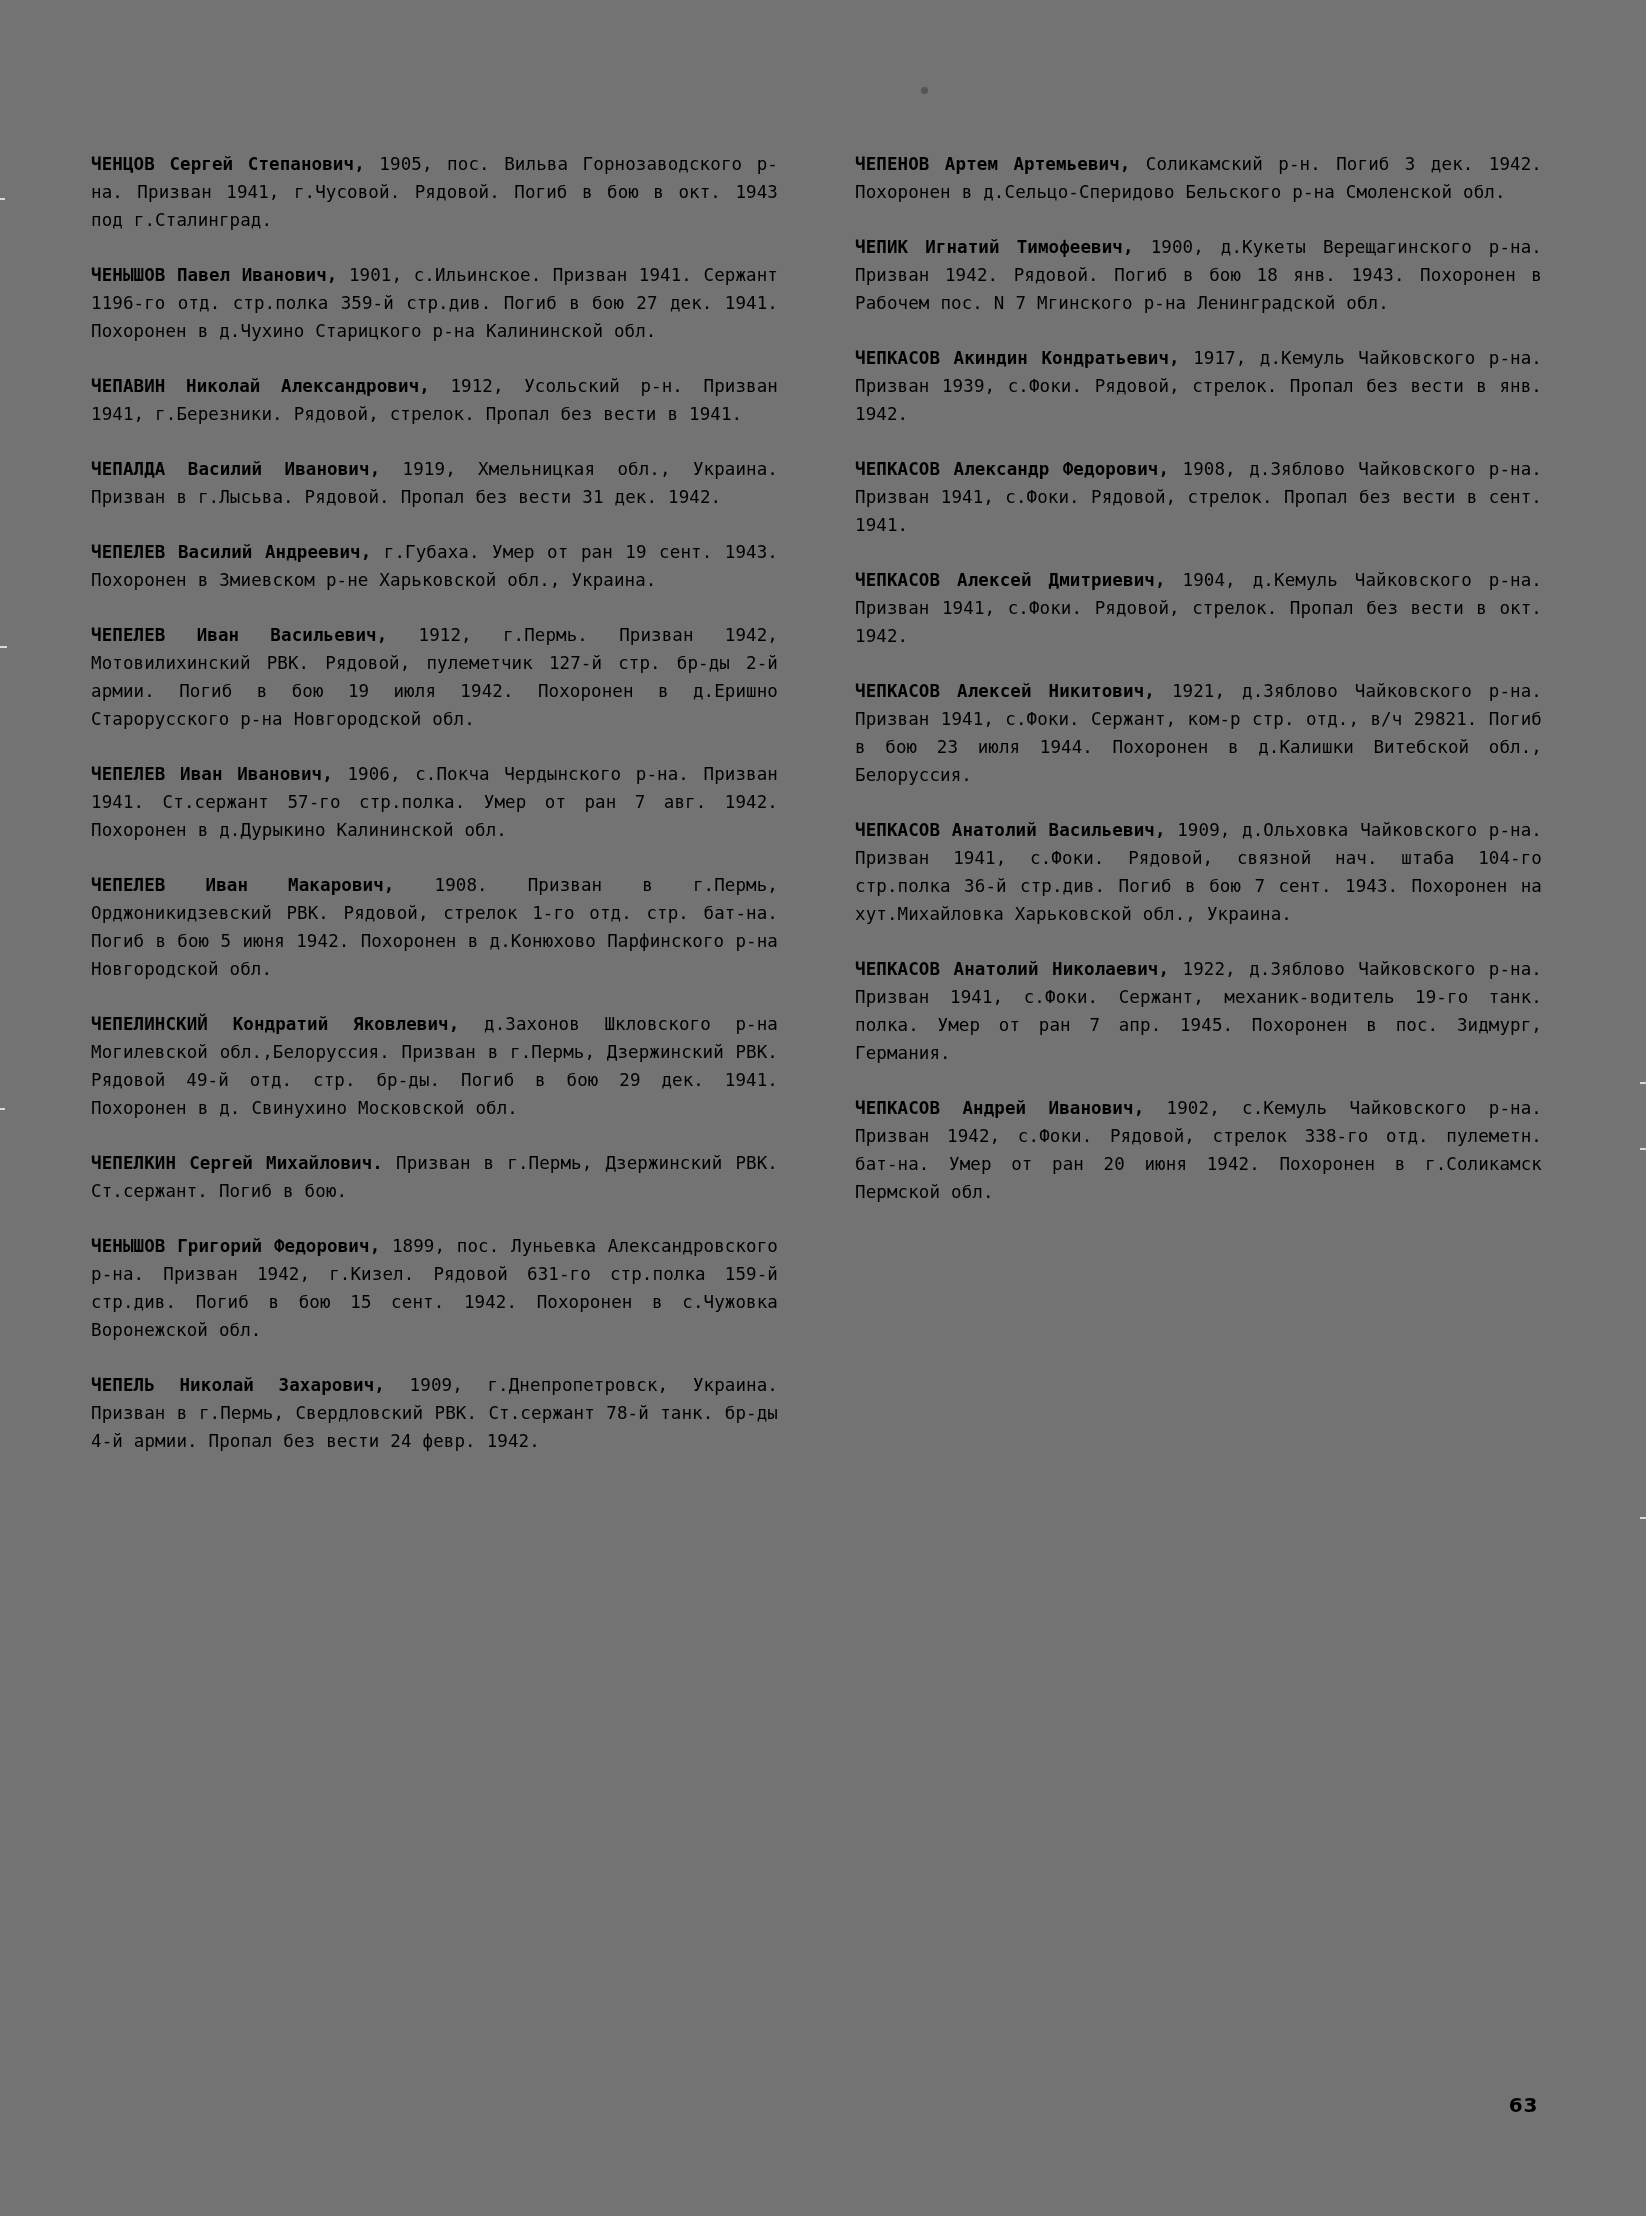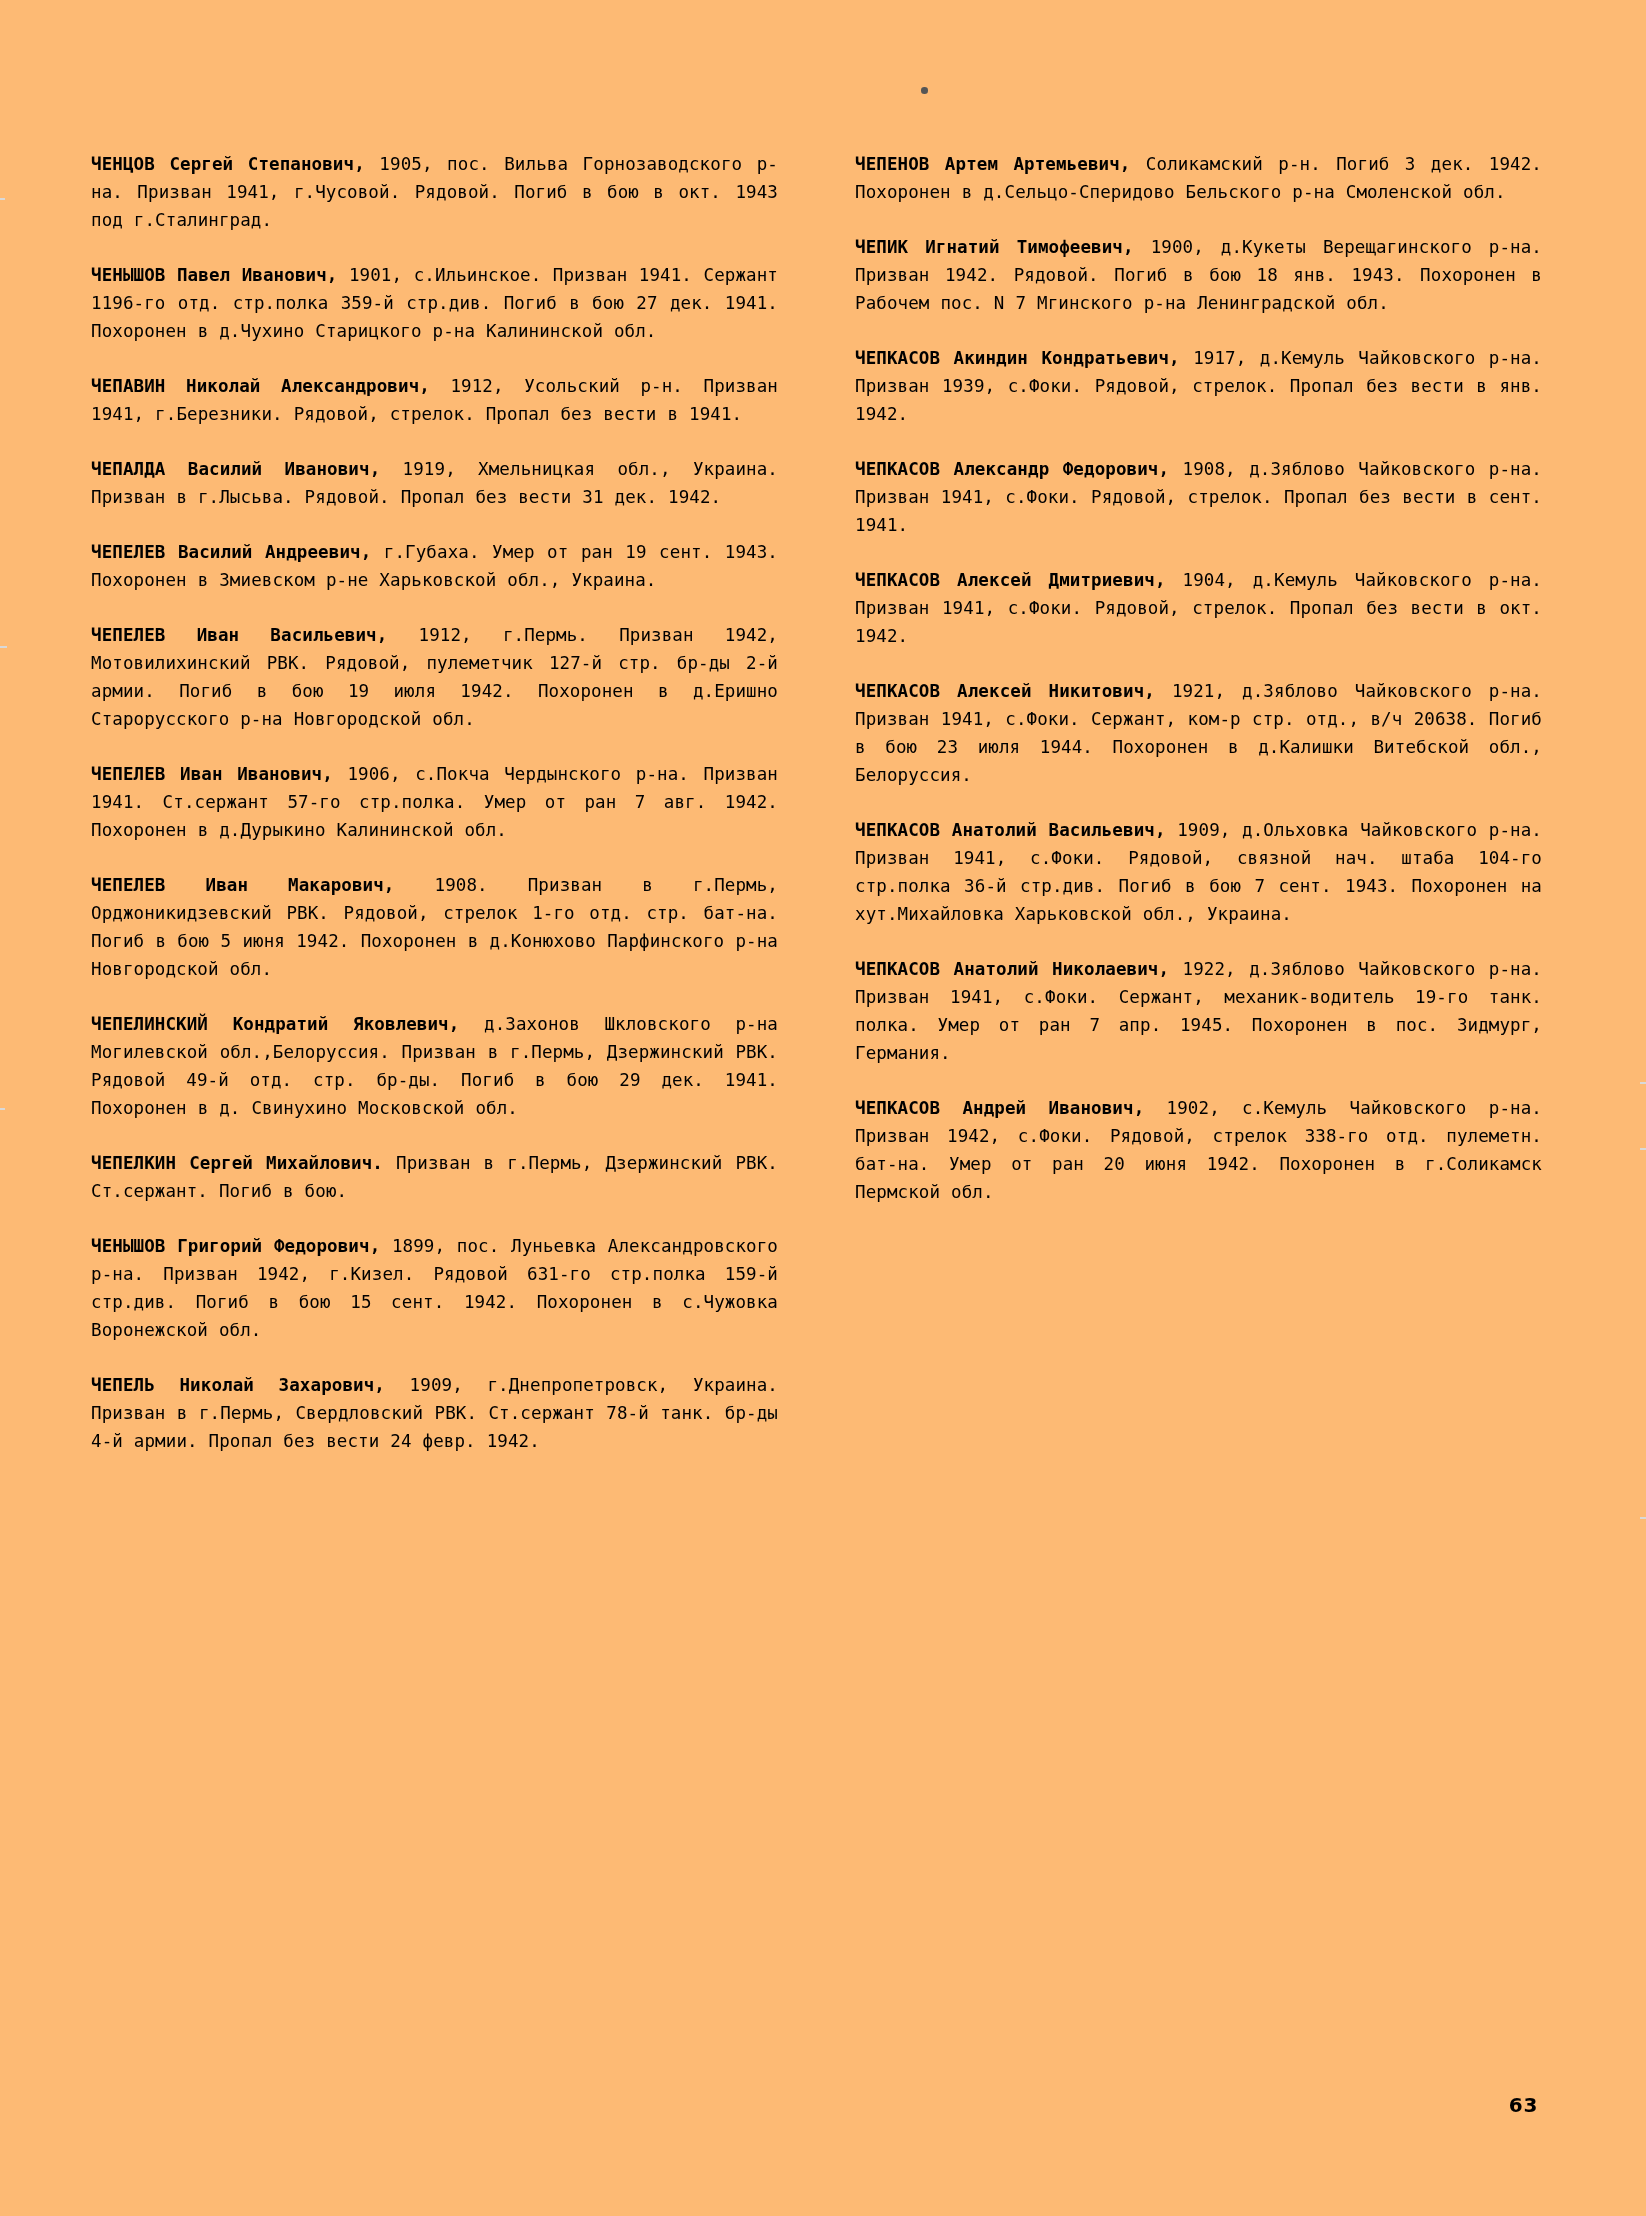--- a/index.html
+++ b/index.html
@@ -13,21 +13,21 @@
     font-family: "DejaVu Sans Mono", "Liberation Mono", monospace;
     color: #000000;
     position: relative;
     overflow: hidden;
   }
   .page {
     position: absolute;
     left: 0; top: 0;
     width: 1646px;
     height: 2216px;
-    background: #fdba74;
+    background: #737373;
   }
   
   .edge-mark {
     position: absolute;
     background: #d9d9d9;
   }
   .top-dot {
     position: absolute;
     left: 921px;
     top: 87px;
@@ -99,21 +99,21 @@
       <p class="entry"><span class="nm">ЧЕНЫШОВ Григорий Федорович,</span><span> 1899, пос. Луньевка Александровского р-на. Призван 1942, г.Кизел. Рядовой 631-го стр.полка 159-й стр.див. Погиб в бою 15 сент. 1942. Похоронен в с.Чужовка Воронежской обл.</span></p>
       <p class="entry"><span class="nm">ЧЕПЕЛЬ Николай Захарович,</span><span> 1909, г.Днепропетровск, Украина. Призван в г.Пермь, Свердловский РВК. Ст.сержант 78-й танк. бр-ды 4-й армии. Пропал без вести 24 февр. 1942.</span></p>
     </div>
 
     <div class="col">
       <p class="entry"><span class="nm">ЧЕПЕНОВ Артем Артемьевич,</span><span> Соликамский р-н. Погиб 3 дек. 1942. Похоронен в д.Сельцо-Сперидово Бельского р-на Смоленской обл.</span></p>
       <p class="entry"><span class="nm">ЧЕПИК Игнатий Тимофеевич,</span><span> 1900, д.Кукеты Верещагинского р-на. Призван 1942. Рядовой. Погиб в бою 18 янв. 1943. Похоронен в Рабочем пос. N 7 Мгинского р-на Ленинградской обл.</span></p>
       <p class="entry"><span class="nm">ЧЕПКАСОВ Акиндин Кондратьевич,</span><span> 1917, д.Кемуль Чайковского р-на. Призван 1939, с.Фоки. Рядовой, стрелок. Пропал без вести в янв. 1942.</span></p>
       <p class="entry"><span class="nm">ЧЕПКАСОВ Александр Федорович,</span><span> 1908, д.Зяблово Чайковского р-на. Призван 1941, с.Фоки. Рядовой, стрелок. Пропал без вести в сент. 1941.</span></p>
       <p class="entry"><span class="nm">ЧЕПКАСОВ Алексей Дмитриевич,</span><span> 1904, д.Кемуль Чайковского р-на. Призван 1941, с.Фоки. Рядовой, стрелок. Пропал без вести в окт. 1942.</span></p>
-      <p class="entry"><span class="nm">ЧЕПКАСОВ Алексей Никитович,</span><span> 1921, д.Зяблово Чайковского р-на. Призван 1941, с.Фоки. Сержант, ком-р стр. отд., в/ч 20638. Погиб в бою 23 июля 1944. Похоронен в д.Калишки Витебской обл., Белоруссия.</span></p>
+      <p class="entry"><span class="nm">ЧЕПКАСОВ Алексей Никитович,</span><span> 1921, д.Зяблово Чайковского р-на. Призван 1941, с.Фоки. Сержант, ком-р стр. отд., в/ч 29821. Погиб в бою 23 июля 1944. Похоронен в д.Калишки Витебской обл., Белоруссия.</span></p>
       <p class="entry"><span class="nm">ЧЕПКАСОВ Анатолий Васильевич,</span><span> 1909, д.Ольховка Чайковского р-на. Призван 1941, с.Фоки. Рядовой, связной нач. штаба 104-го стр.полка 36-й стр.див. Погиб в бою 7 сент. 1943. Похоронен на хут.Михайловка Харьковской обл., Украина.</span></p>
       <p class="entry"><span class="nm">ЧЕПКАСОВ Анатолий Николаевич,</span><span> 1922, д.Зяблово Чайковского р-на. Призван 1941, с.Фоки. Сержант, механик-водитель 19-го танк. полка. Умер от ран 7 апр. 1945. Похоронен в пос. Зидмург, Германия.</span></p>
       <p class="entry"><span class="nm">ЧЕПКАСОВ Андрей Иванович,</span><span> 1902, с.Кемуль Чайковского р-на. Призван 1942, с.Фоки. Рядовой, стрелок 338-го отд. пулеметн. бат-на. Умер от ран 20 июня 1942. Похоронен в г.Соликамск Пермской обл.</span></p>
     </div>
 
   </div>
 
   <div class="page-number">63</div>
 
 </div>

